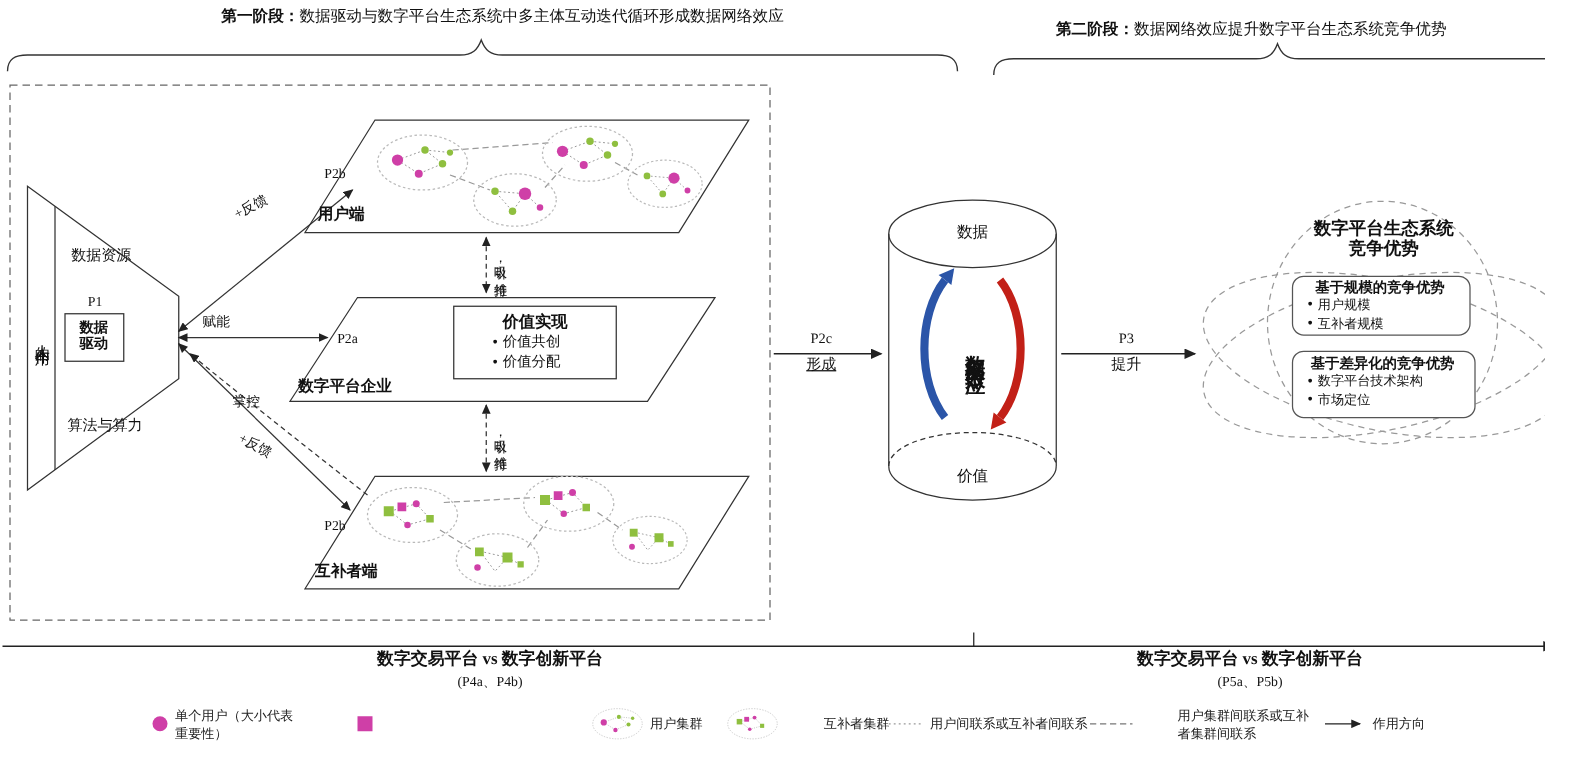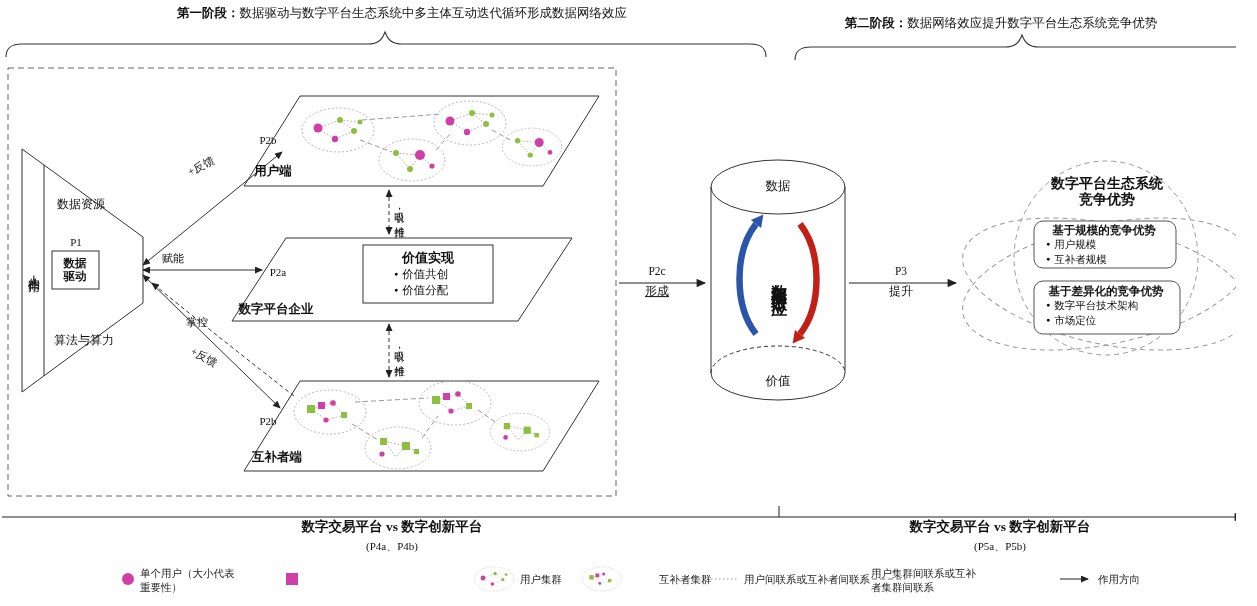--- a/index.html
+++ b/index.html
@@ -212,16 +212,16 @@
 
 <div class="t b" style="left:392px;top:527px;font-size:13.5px;">数字交易平台 vs 数字创新平台</div>
 <div class="t" style="left:392px;top:546px;font-size:11px;">(P4a、P4b)</div>
 <div class="t b" style="left:1000px;top:527px;font-size:13.5px;">数字交易平台 vs 数字创新平台</div>
 <div class="t" style="left:1000px;top:546px;font-size:11px;text-align:center;">(P5a、P5b)</div>
 
 <div class="lg wraps" style="left:140px;top:567px;width:104px;">单个用户（大小代表重要性）</div>
 <div class="lg" style="left:520px;top:573px;">用户集群</div>
 <div class="lg" style="left:659px;top:573px;">互补者集群</div>
 <div class="lg" style="left:744px;top:573px;">用户间联系或互补者间联系</div>
-<div class="lg wraps" style="left:871px;top:567px;width:112px;">用户集群间联系或互补者集群间联系</div>
+<div class="lg wraps" style="left:942px;top:567px;width:112px;">用户集群间联系或互补者集群间联系</div>
 <div class="lg" style="left:1098px;top:573px;">作用方向</div>
 
 </div>
 
 </body></html>

